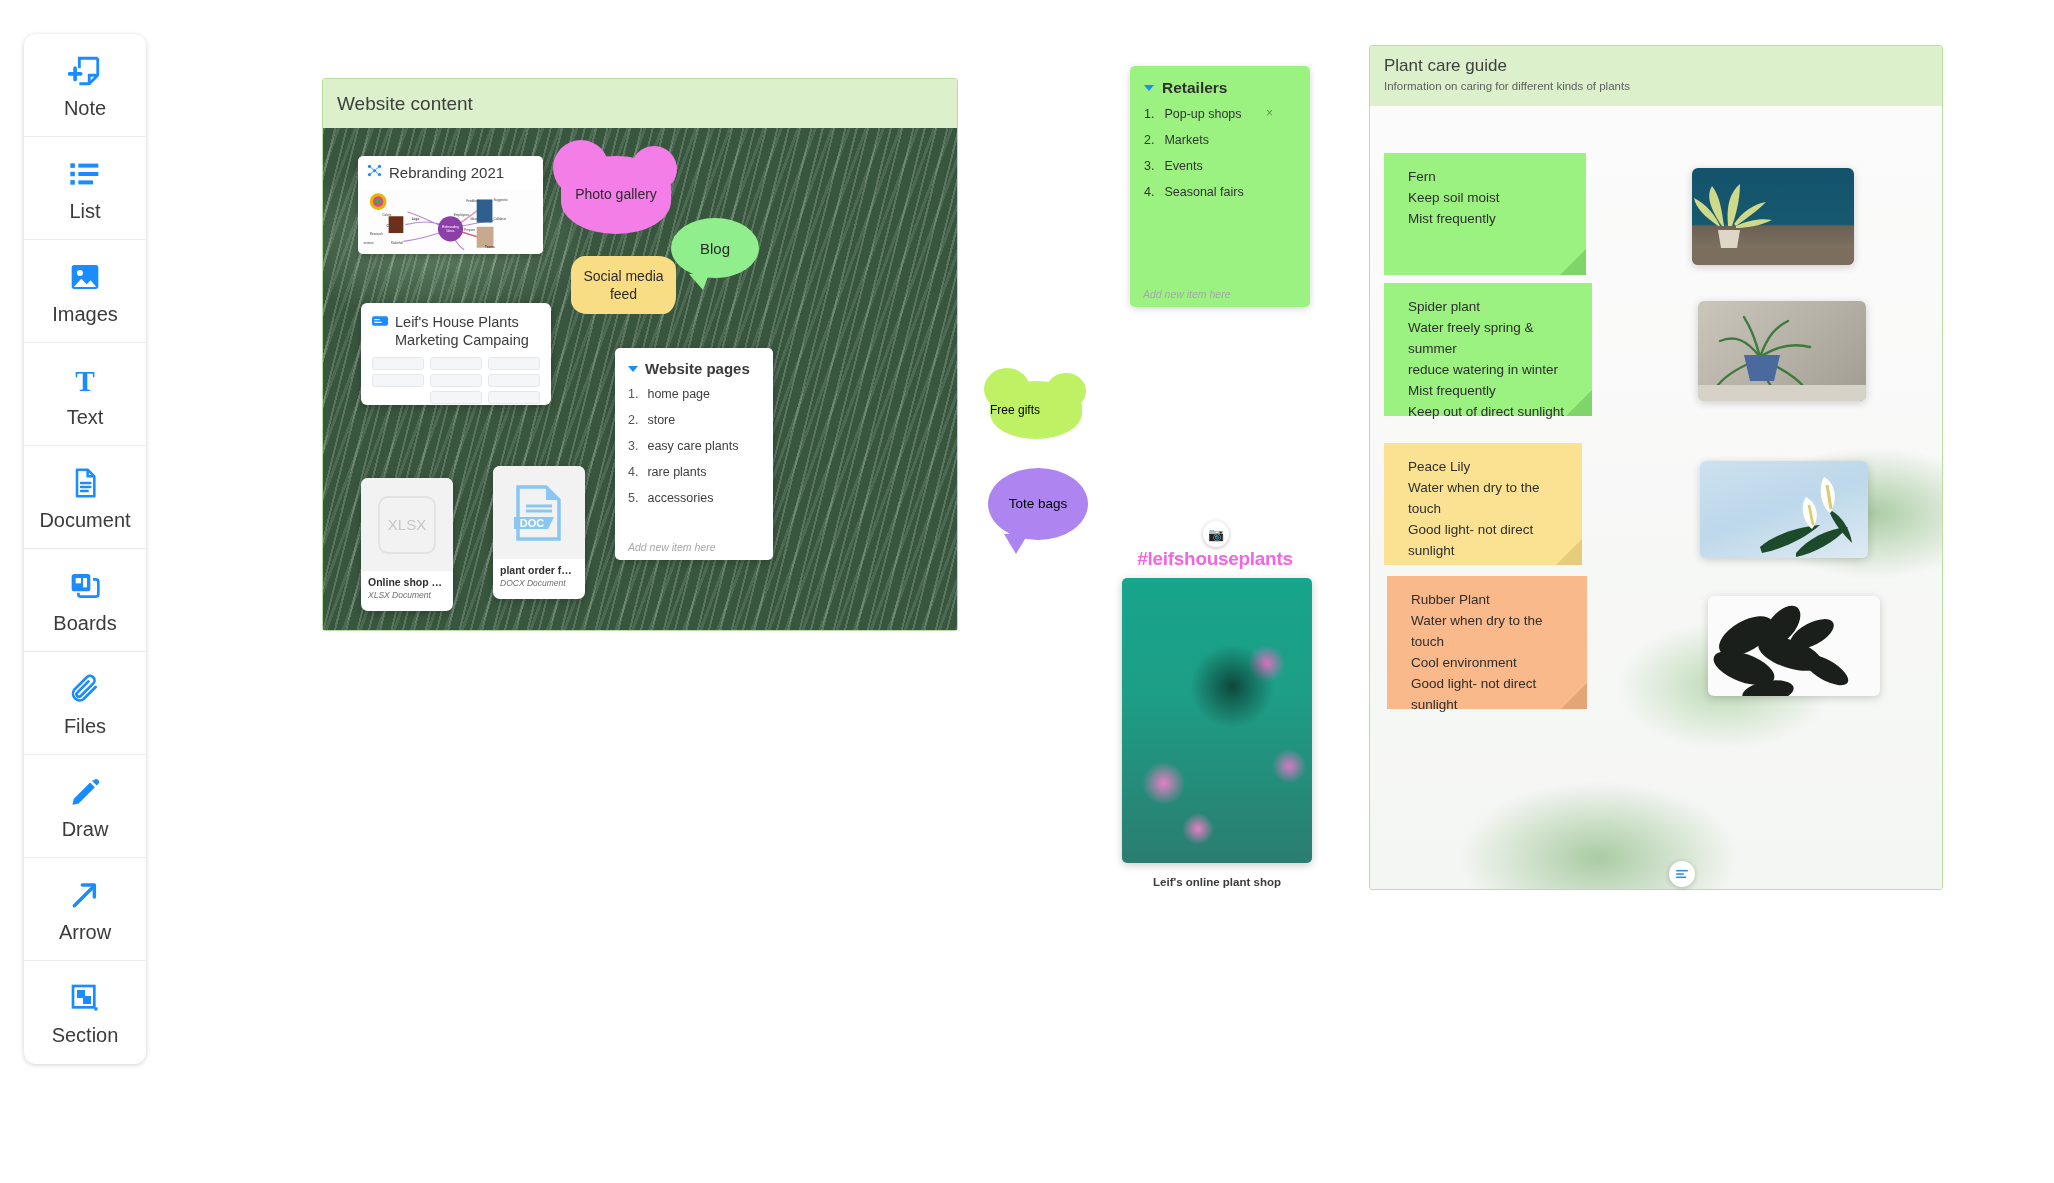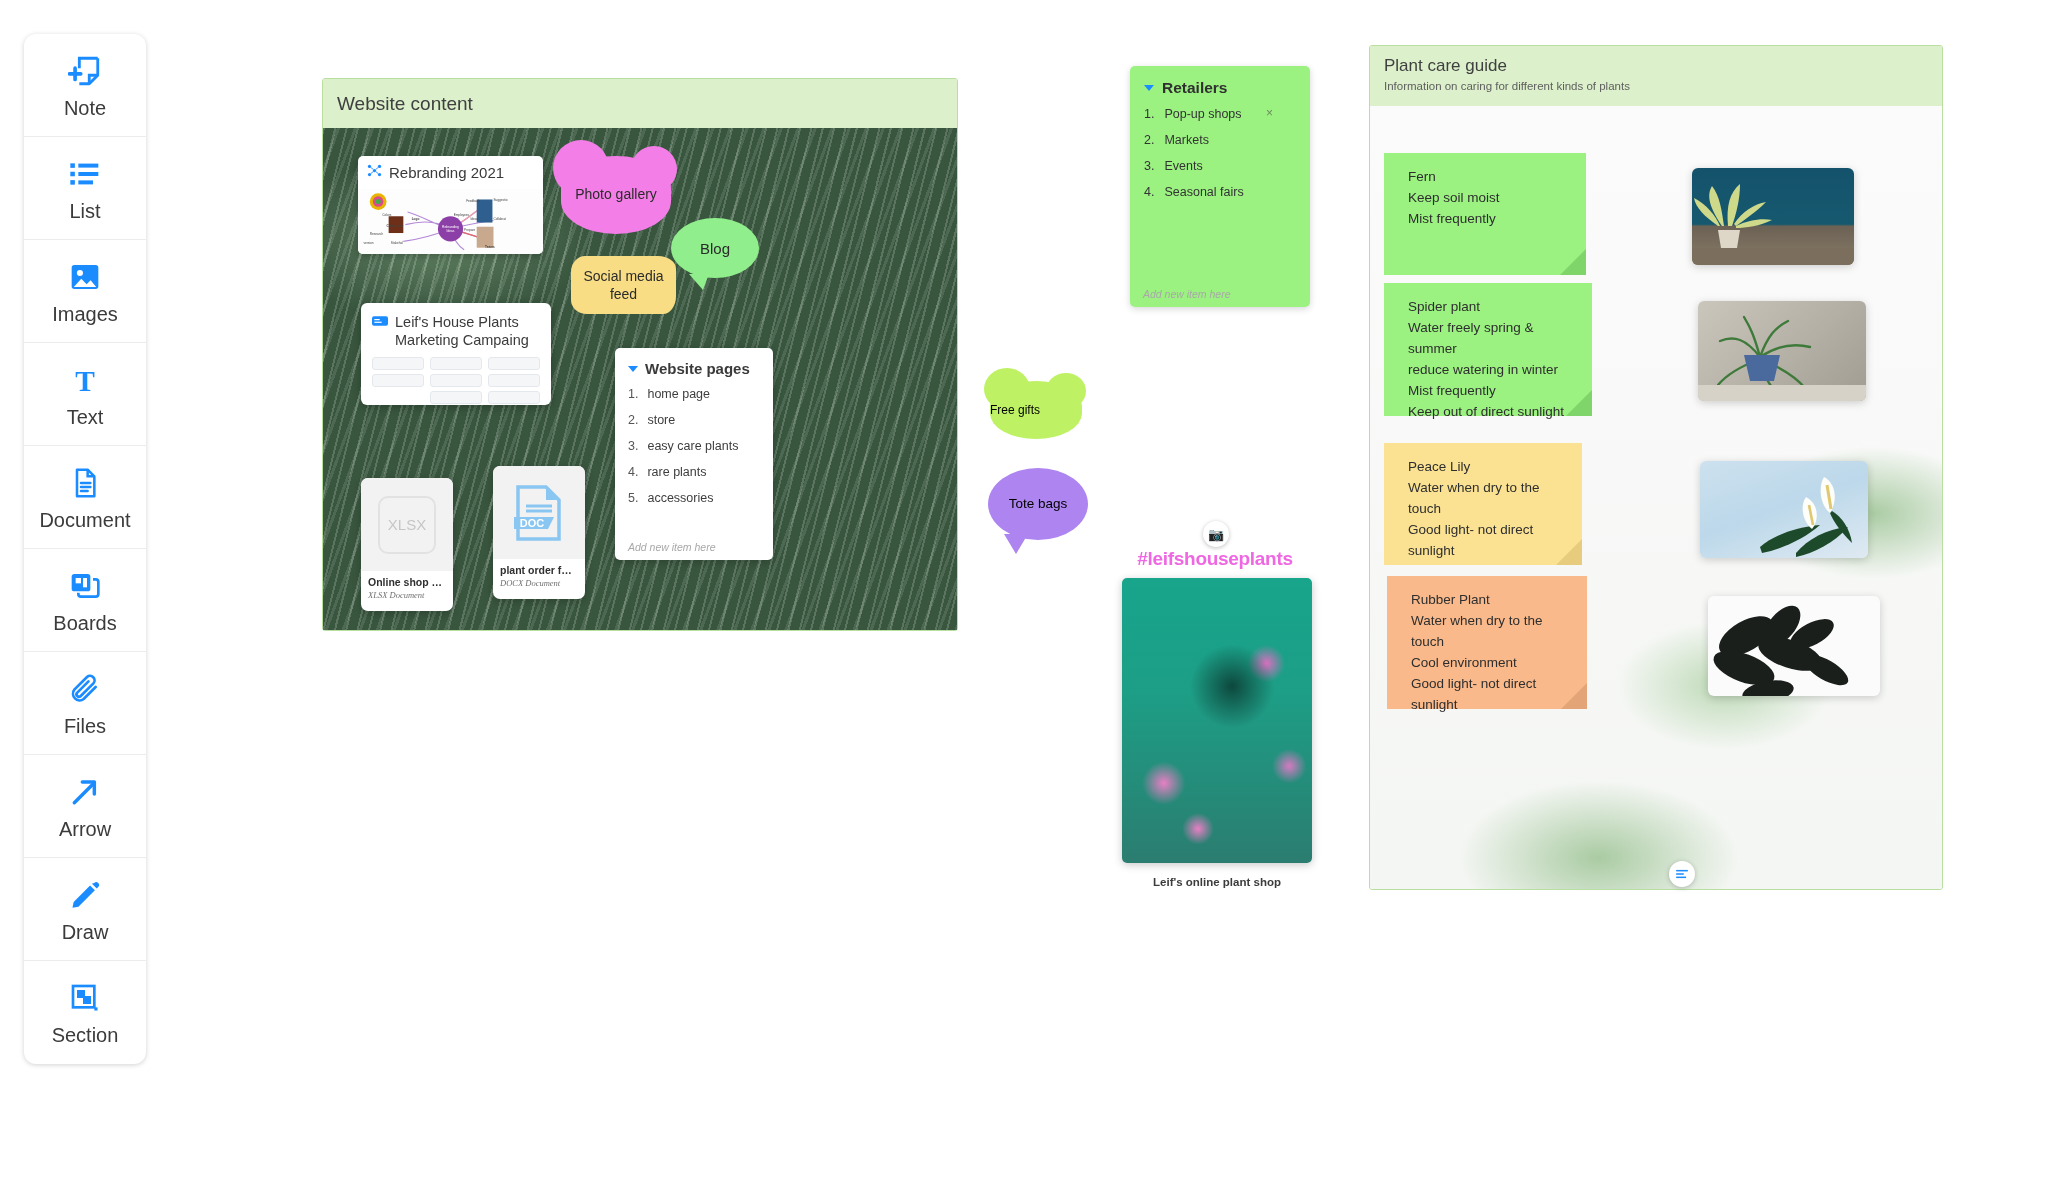--- a/index.html
+++ b/index.html
@@ -94,21 +94,21 @@
   .addnew { position:absolute; left:13px; bottom:7px; font-size:10.5px; font-style:italic; color:#a8a8a8; }
 
   .filecard {
     position:absolute; width: 92px; height: 133px;
     background:#fff; border-radius:7px; box-shadow: 0 2px 8px rgba(0,0,0,.22);
     overflow:hidden;
   }
   .filecard .thumb { height: 93px; background:#f2f2f2; display:flex; align-items:center; justify-content:center; }
   .filecard .meta { padding: 5px 7px; }
   .filecard .fn { font-size: 10.5px; font-weight:bold; color:#2f2f2f; white-space:nowrap; overflow:hidden; text-overflow:ellipsis; }
-  .filecard .ft { font-size: 8.5px; font-style:italic; color:#707070; margin-top:2px;font-family:Liberation Serif, serif; }
+  .filecard .ft { font-size: 8.5px; font-style:italic; color:#707070; margin-top:2px; }
   .xlsxbox { width:58px;height:58px;border:2px solid #e2e2e2;border-radius:10px;display:flex;align-items:center;justify-content:center;color:#c6c6c6;font-size:15px;}
 
   
   .bub { position:absolute; display:flex; align-items:center; justify-content:center; text-align:center; color:#2b2b2b; }
   .cloud { border-radius: 50% / 42%; }
   .cloud:before, .cloud:after {
     content:""; position:absolute; border-radius:50%; background:inherit;
   }
 
   .b-photogallery { left: 238px; top: 28px; width: 110px; height: 78px; background:#f47ee8; font-size:14px; line-height:1.25; }
@@ -264,36 +264,36 @@
         <svg width="32" height="32" viewBox="0 0 24 24" fill="none" stroke="#1a8cff" stroke-width="2" stroke-linecap="round">
           <path d="M20 10.5L11 19.5a5 5 0 0 1-7-7l9.5-9.5a3.4 3.4 0 0 1 4.8 4.8L8.8 17.3a1.8 1.8 0 0 1-2.6-2.6l8.4-8.4"></path>
         </svg>
       </span>
       <span class="tl">Files</span>
     </div>
 
 
     <div class="tool">
       <span class="glyph">
+        <svg width="32" height="32" viewBox="0 0 24 24" fill="#1a8cff">
+          <path d="M3.5 17.2L15.8 4.9l3.6 3.6L7.1 20.8 2.6 21.6z"></path>
+          <path d="M17.2 3.5l3.6 3.6 1.1-1.1a2.1 2.1 0 0 0-3-3z"></path>
+        </svg>
+      </span>
+      <span class="tl">Draw</span>
+    </div>
+
+    <div class="tool">
+      <span class="glyph">
         <svg width="32" height="32" viewBox="0 0 24 24" fill="none" stroke="#1a8cff" stroke-width="2.6" stroke-linecap="round" stroke-linejoin="round">
           <path d="M4 20L19 5"></path>
             <path d="M10 4.5h9v9"></path>
         </svg>
       </span>
       <span class="tl">Arrow</span>
-    </div>
-
-    <div class="tool">
-      <span class="glyph">
-        <svg width="32" height="32" viewBox="0 0 24 24" fill="#1a8cff">
-          <path d="M3.5 17.2L15.8 4.9l3.6 3.6L7.1 20.8 2.6 21.6z"></path>
-          <path d="M17.2 3.5l3.6 3.6 1.1-1.1a2.1 2.1 0 0 0-3-3z"></path>
-        </svg>
-      </span>
-      <span class="tl">Draw</span>
     </div>
 
     <div class="tool">
       <span class="glyph">
         <svg width="32" height="32" viewBox="0 0 24 24" fill="none" stroke="#1a8cff" stroke-width="2">
           <rect x="3" y="3" width="16" height="16"></rect>
           <rect x="6" y="6" width="6" height="6" fill="#1a8cff" stroke="none"></rect>
           <rect x="10.5" y="10.5" width="6" height="6" fill="#1a8cff" stroke="none"></rect>
           <rect x="19" y="19" width="2.4" height="2.4" fill="#1a8cff" stroke="none"></rect>
         </svg>

